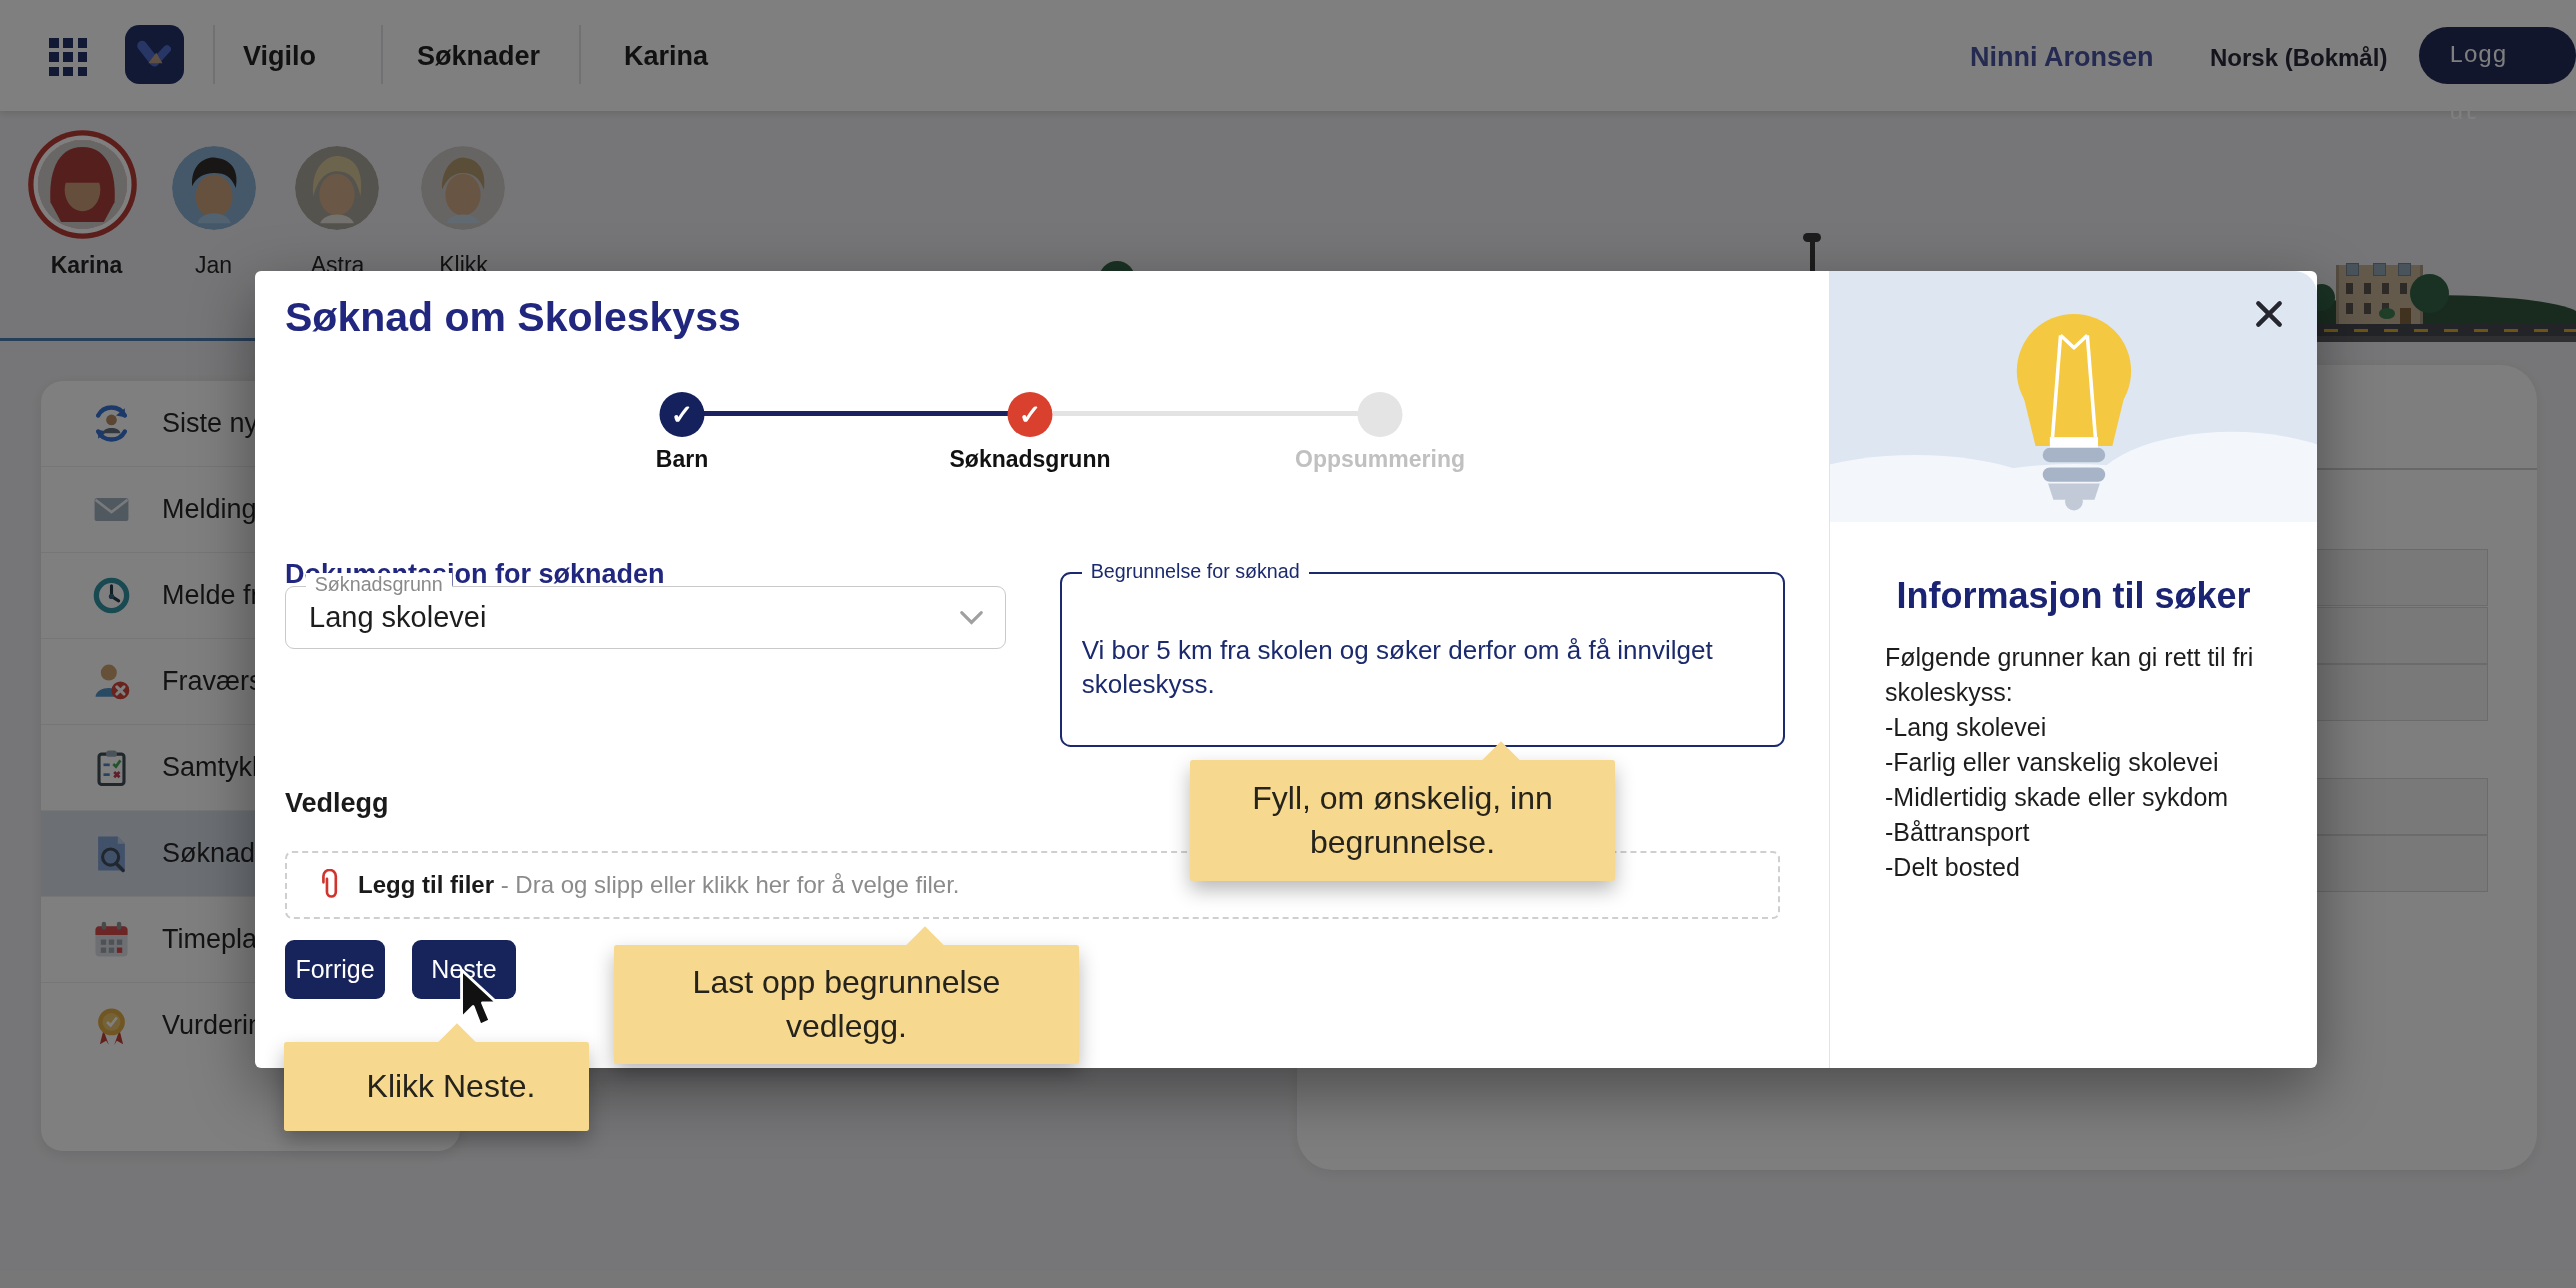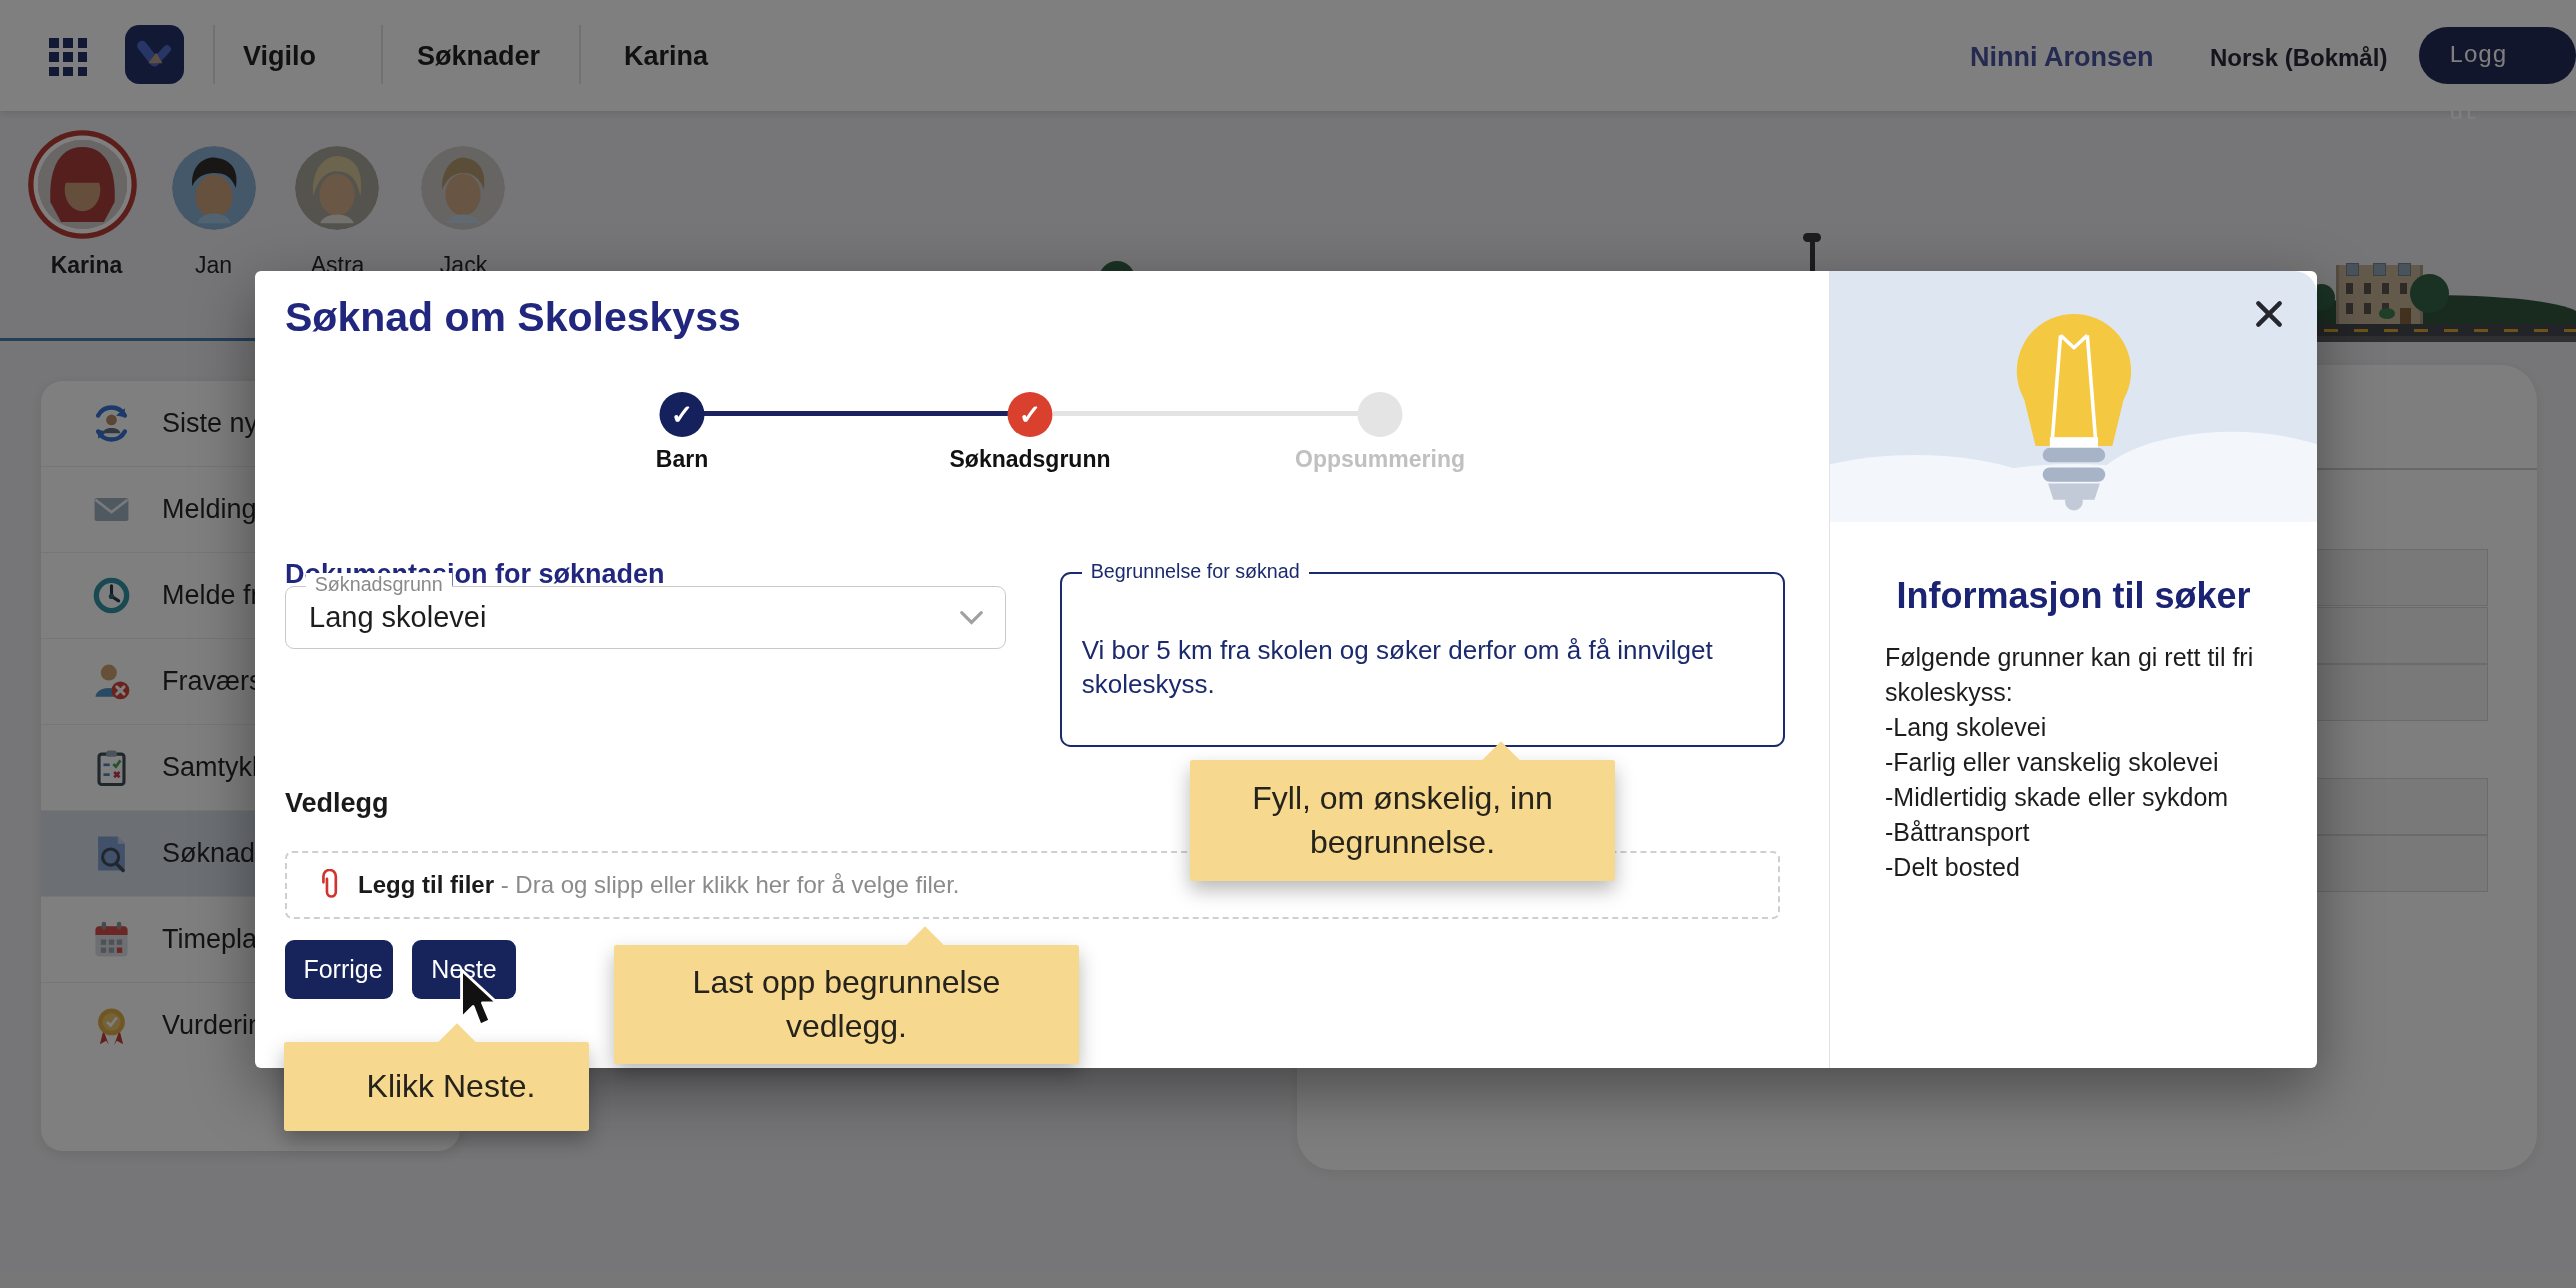--- a/index.html
+++ b/index.html
@@ -85,21 +85,21 @@
 
   .attach-heading{position:absolute;left:30px;top:517px;font-size:27px;font-weight:bold;color:#1a1a1a;}
   .upload-box{position:absolute;left:30px;top:580px;width:1495px;height:68px;border:2.7px dashed #cfcfcf;
               border-radius:7.2px;display:flex;align-items:center;gap:16px;padding-left:32px;
               box-sizing:border-box;cursor:pointer;}
   .upload-text{font-size:24px;color:#8b8b8b;}
   .upload-text b{color:#1a1a1a;}
 
   .btn{position:absolute;top:669px;height:59px;background:#17245c;border-radius:9px;color:#fff;
        font-size:25px;display:flex;align-items:center;justify-content:center;cursor:pointer;}
-  .btn-prev{left:30px;width:100px;padding-left:8px;}
+  .btn-prev{left:30px;width:100px;}
   .btn-next{left:157px;width:104px;}
 
   
   .info-panel{position:absolute;right:0;top:0;bottom:0;width:487px;background:#fff;
               border-left:1.8px solid #e3e3e3;border-radius:0 23px 23px 0;overflow:hidden;}
   .info-illu{position:absolute;left:0;top:0;width:100%;height:251px;background:#dde6f1;}
   .close-x{position:absolute;top:27px;right:32px;width:32px;height:32px;cursor:pointer;}
   .info-title{position:absolute;top:304px;width:100%;text-align:center;font-size:36px;font-weight:bold;color:#1b2373;}
   .info-body{position:absolute;top:369px;left:55px;right:36px;font-size:25px;line-height:35px;color:#1c1c1c;}
 
@@ -184,21 +184,21 @@
   <div class="child-name" style="left:266px">Astra</div>
 
   <div class="child" style="left:421px;top:146px">
     <svg class="avatar" width="84" height="84" viewBox="0 0 100 100">
       <circle cx="50" cy="50" r="50" fill="#cdc9c4"></circle>
       <ellipse cx="50" cy="58" rx="21" ry="25" fill="#d2a87f"></ellipse>
       <path d="M25 52 C24 26 40 12 52 14 C68 16 78 28 75 52 C70 38 62 32 50 32 C38 32 30 40 25 52 Z" fill="#b49a6a"></path>
       <path d="M30 92 C34 78 66 78 70 92 Z" fill="#bfd3de"></path>
     </svg>
   </div>
-  <div class="child-name" style="left:392px">Jack</div>
+  <div class="child-name" style="left:392px">Klikk</div>
 
   <div class="divider-blue"></div>
 
   <div class="sidebar">
     <div class="side-item">
       <svg class="side-ico" viewBox="0 0 46 46">
         <path d="M8 14 A17 17 0 0 1 38 14" stroke="#2f6fd0" stroke-width="5" fill="none" stroke-linecap="round"></path>
         <path d="M38 32 A17 17 0 0 1 8 32" stroke="#2f6fd0" stroke-width="5" fill="none" stroke-linecap="round"></path>
         <path d="M38 6 L38 16 L28 14 Z" fill="#2f6fd0"></path>
           <path d="M8 40 L8 30 L18 32 Z" fill="#2f6fd0"></path>

